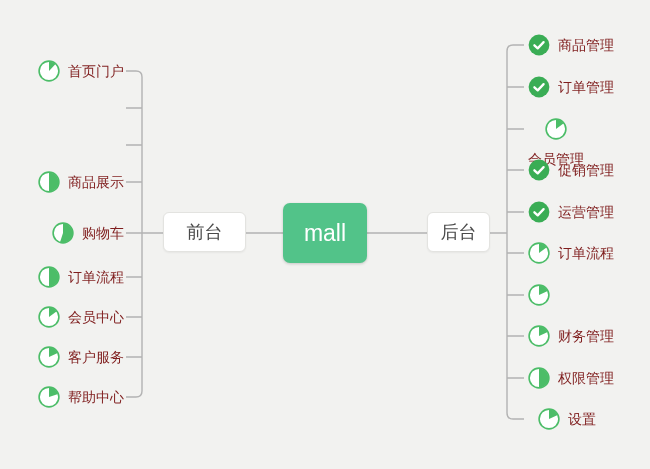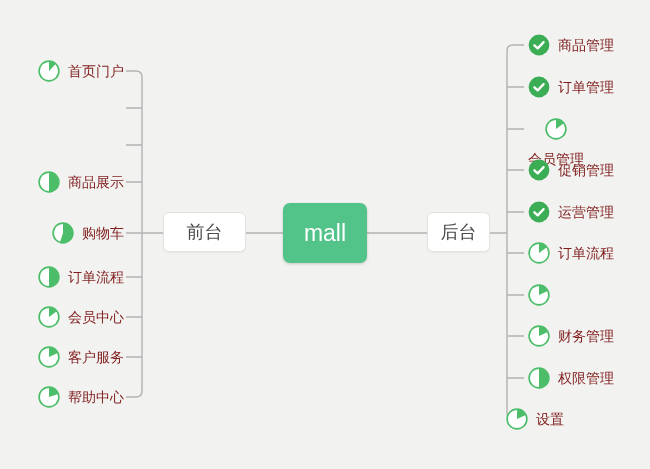--- a/index.html
+++ b/index.html
@@ -150,20 +150,20 @@
       </svg>
       <span class="lbl">财务管理</span>
     </div>
     <div class="row right" style="top: 367px; left: 528px;">
       <svg class="icon" width="22" height="22" viewBox="0 0 22 22">
         <circle cx="11" cy="11" r="9.9" fill="#fff" stroke="#4cbd68" stroke-width="1.6"></circle>
         <path d="M11 11 L11 1.4000000000000004 A9.6 9.6 0 0 1 11.00 20.60 Z" fill="#4cbd68"></path>
       </svg>
       <span class="lbl">权限管理</span>
     </div>
-    <div class="row right" style="top: 408px; left: 506px;">
+    <div class="row right" style="top: 408px; left: 538px;">
       <svg class="icon" width="22" height="22" viewBox="0 0 22 22">
         <circle cx="11" cy="11" r="9.9" fill="#fff" stroke="#4cbd68" stroke-width="1.6"></circle>
         <path d="M11 11 L11 1.4000000000000004 A9.6 9.6 0 0 1 19.69 6.91 Z" fill="#4cbd68"></path>
       </svg>
       <span class="lbl">设置</span>
     </div>
   </div>
 
 </body></html>

